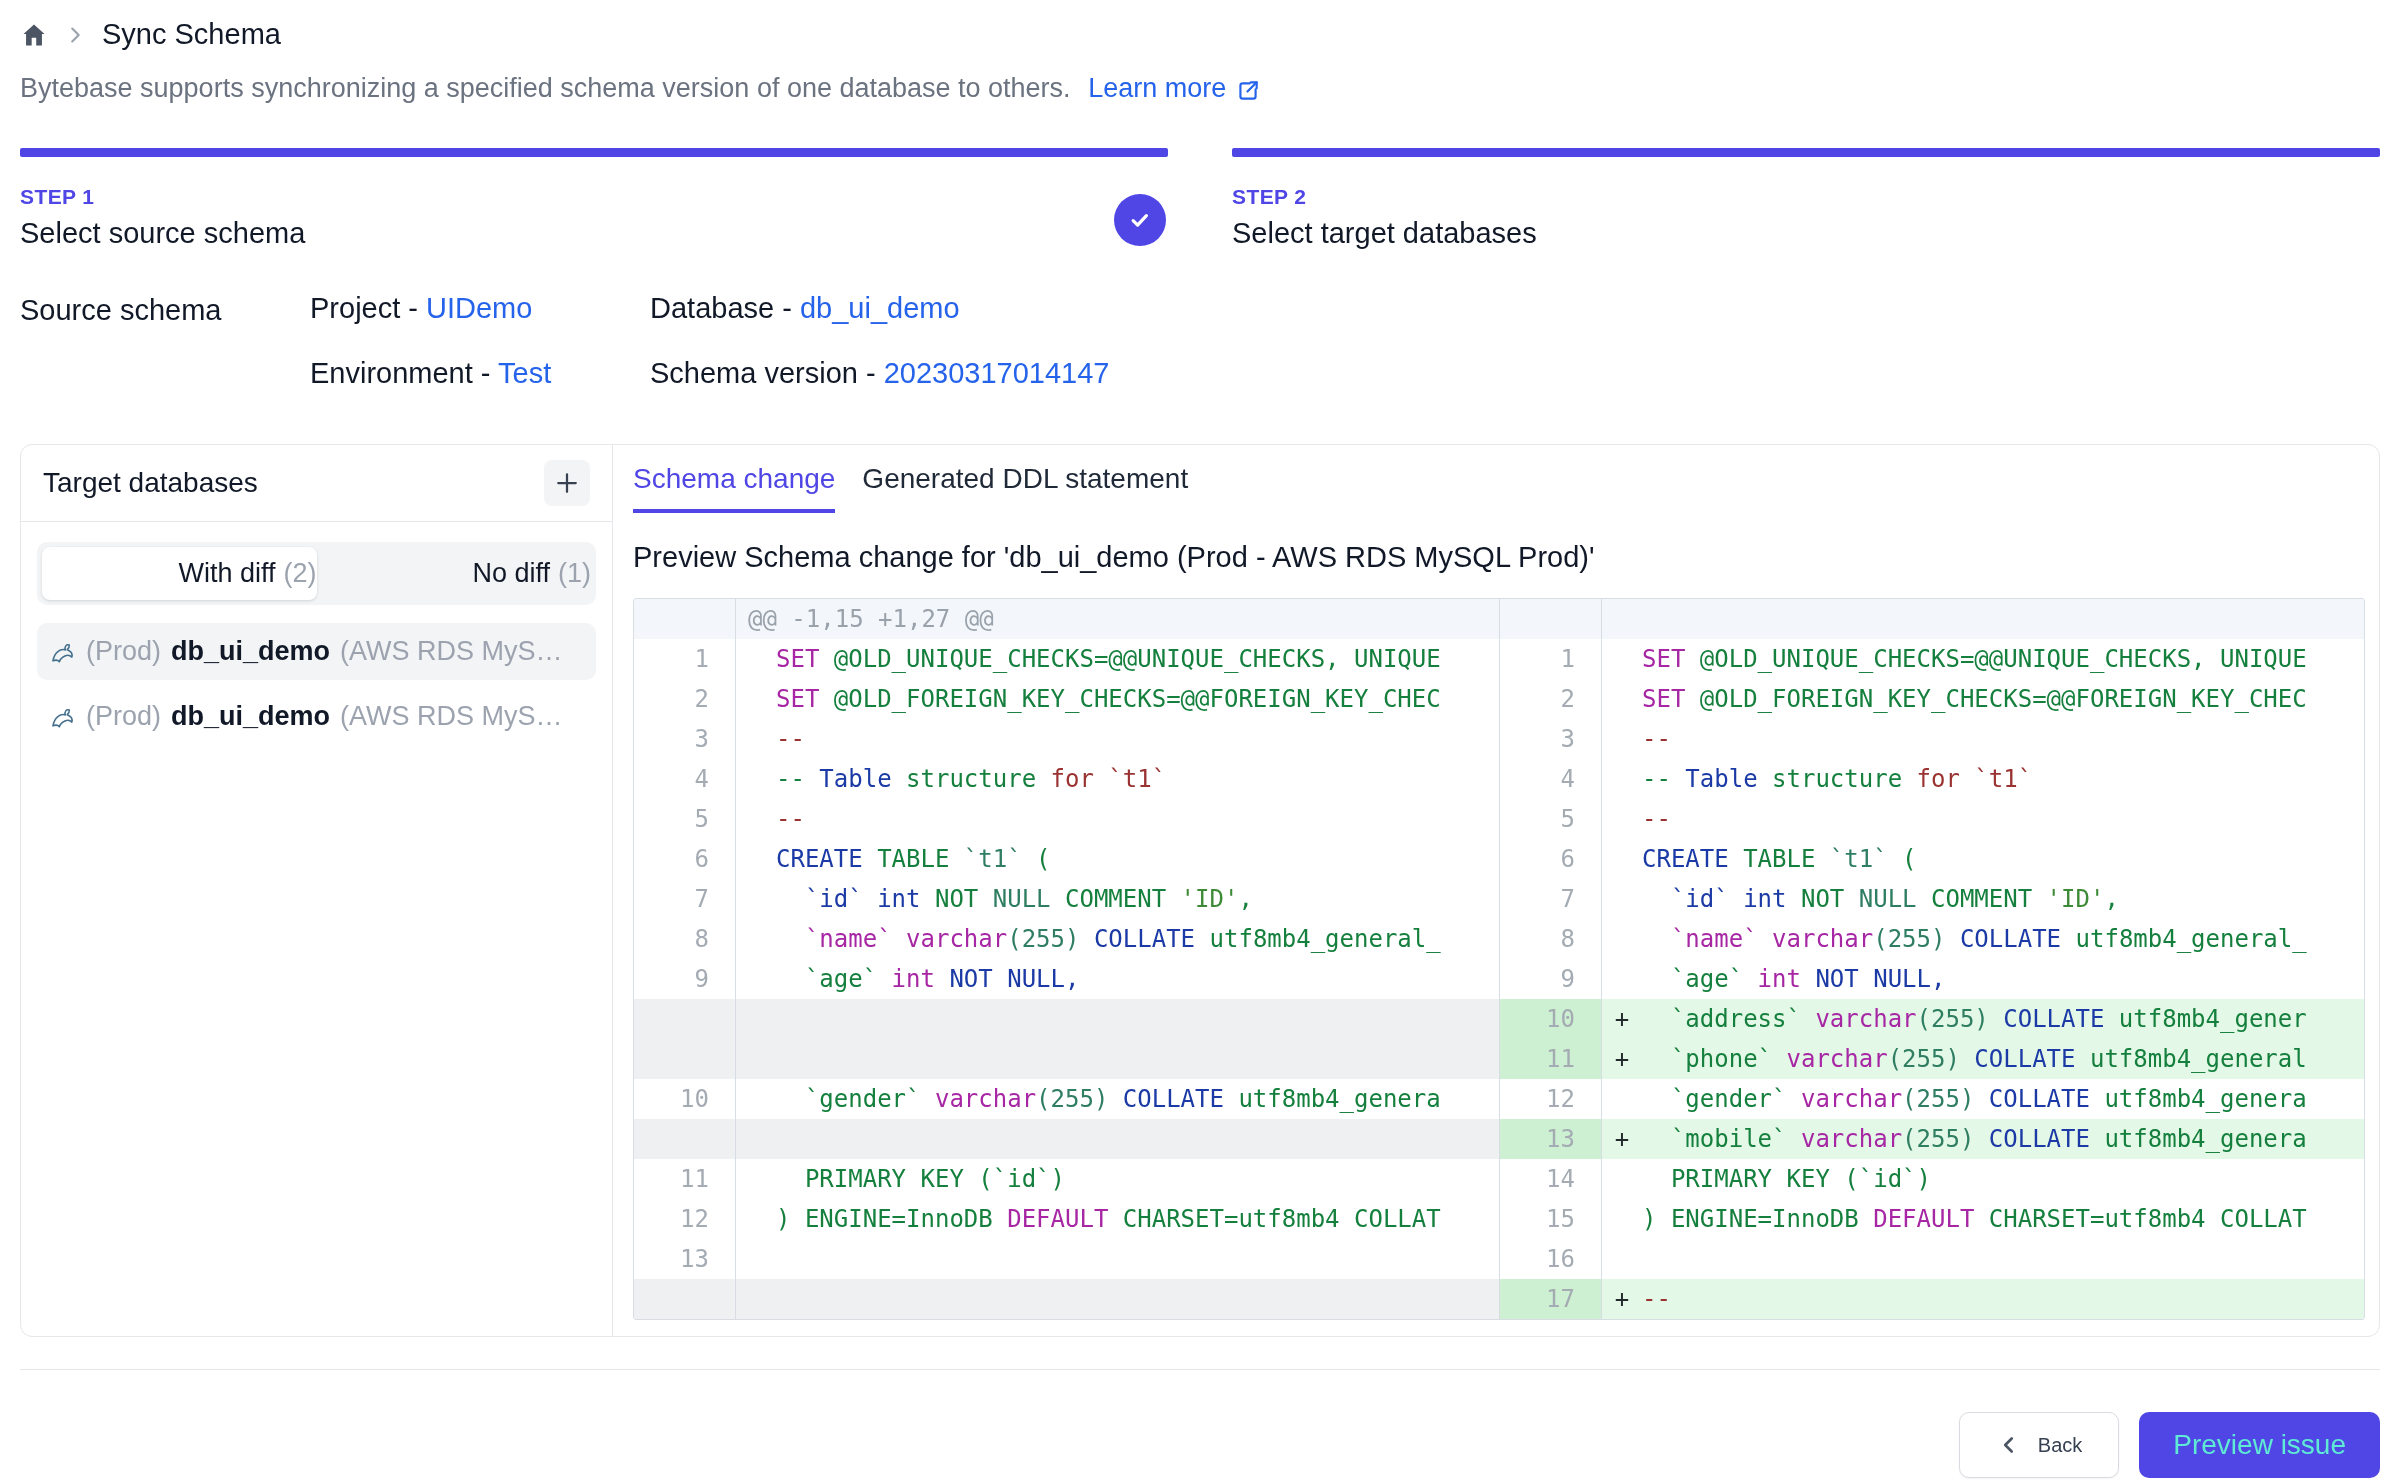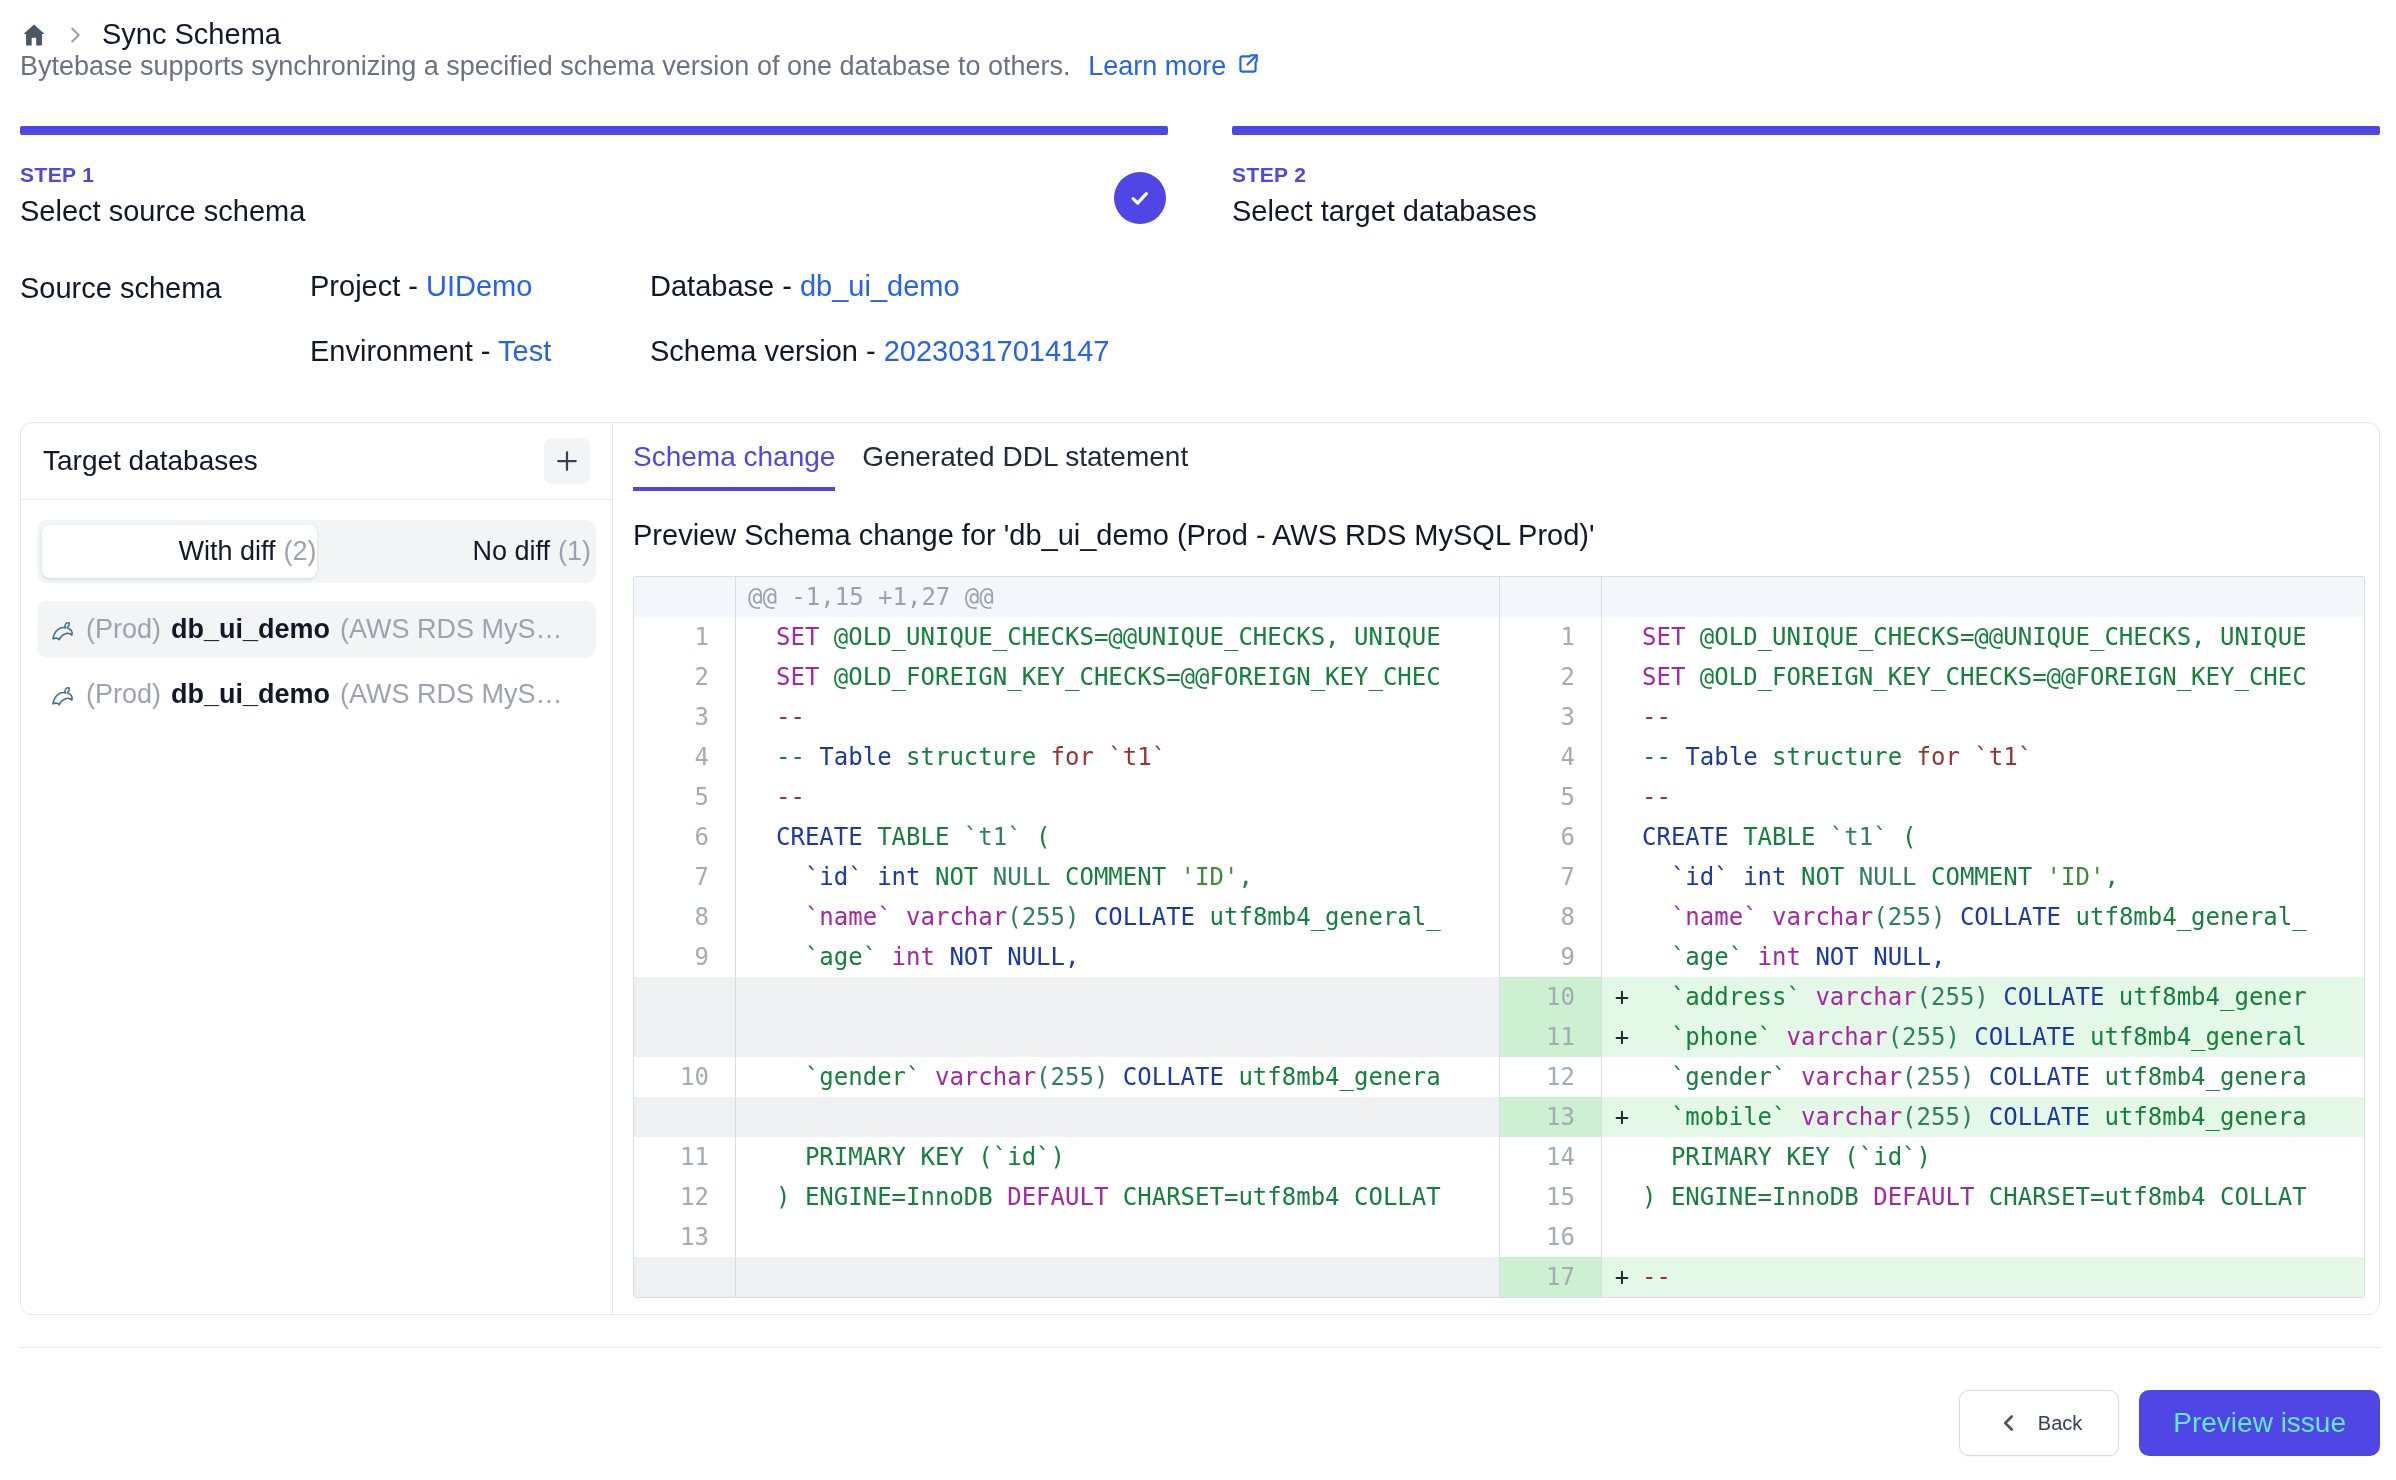--- a/index.html
+++ b/index.html
@@ -10,22 +10,22 @@
   *{box-sizing:border-box}
   html,body{margin:0;padding:0;background:#fff}
   body{width:2396px;height:1480px;overflow:hidden;font-family:"Liberation Sans",sans-serif;color:var(--text)}
   .page{padding:10px 16px 0 20px;height:100%}
 
   
   .breadcrumb{display:flex;align-items:center;gap:16px;padding-top:8px}
   .crumb-title{font-size:29px;font-weight:500;color:var(--text)}
 
   
-  .intro{font-size:27px;color:var(--muted)}
-  .learn-more{color:var(--link);text-decoration:none;display:inline-flex;align-items:flex-start;gap:9px;margin-left:10px;cursor:pointer}
+  .intro{margin-top:22px;font-size:27px;color:var(--muted)}
+  .learn-more{color:var(--link);text-decoration:none;display:inline-flex;align-items:flex-end;gap:9px;margin-left:10px;cursor:pointer}
 
   
   .steps{display:grid;grid-template-columns:1fr 1fr;gap:64px;margin-top:44px}
   .step{position:relative}
   .step-bar{height:9px;background:var(--accent);border-radius:2px}
   .step-label{margin-top:28px;font-size:21px;font-weight:700;color:var(--accent);letter-spacing:.4px}
   .step-title{margin-top:8px;font-size:29px;font-weight:500;color:var(--text)}
   .step-check{position:absolute;top:46px;right:2px;width:52px;height:52px;border-radius:50%;background:var(--accent);display:flex;align-items:center;justify-content:center}
 
   

